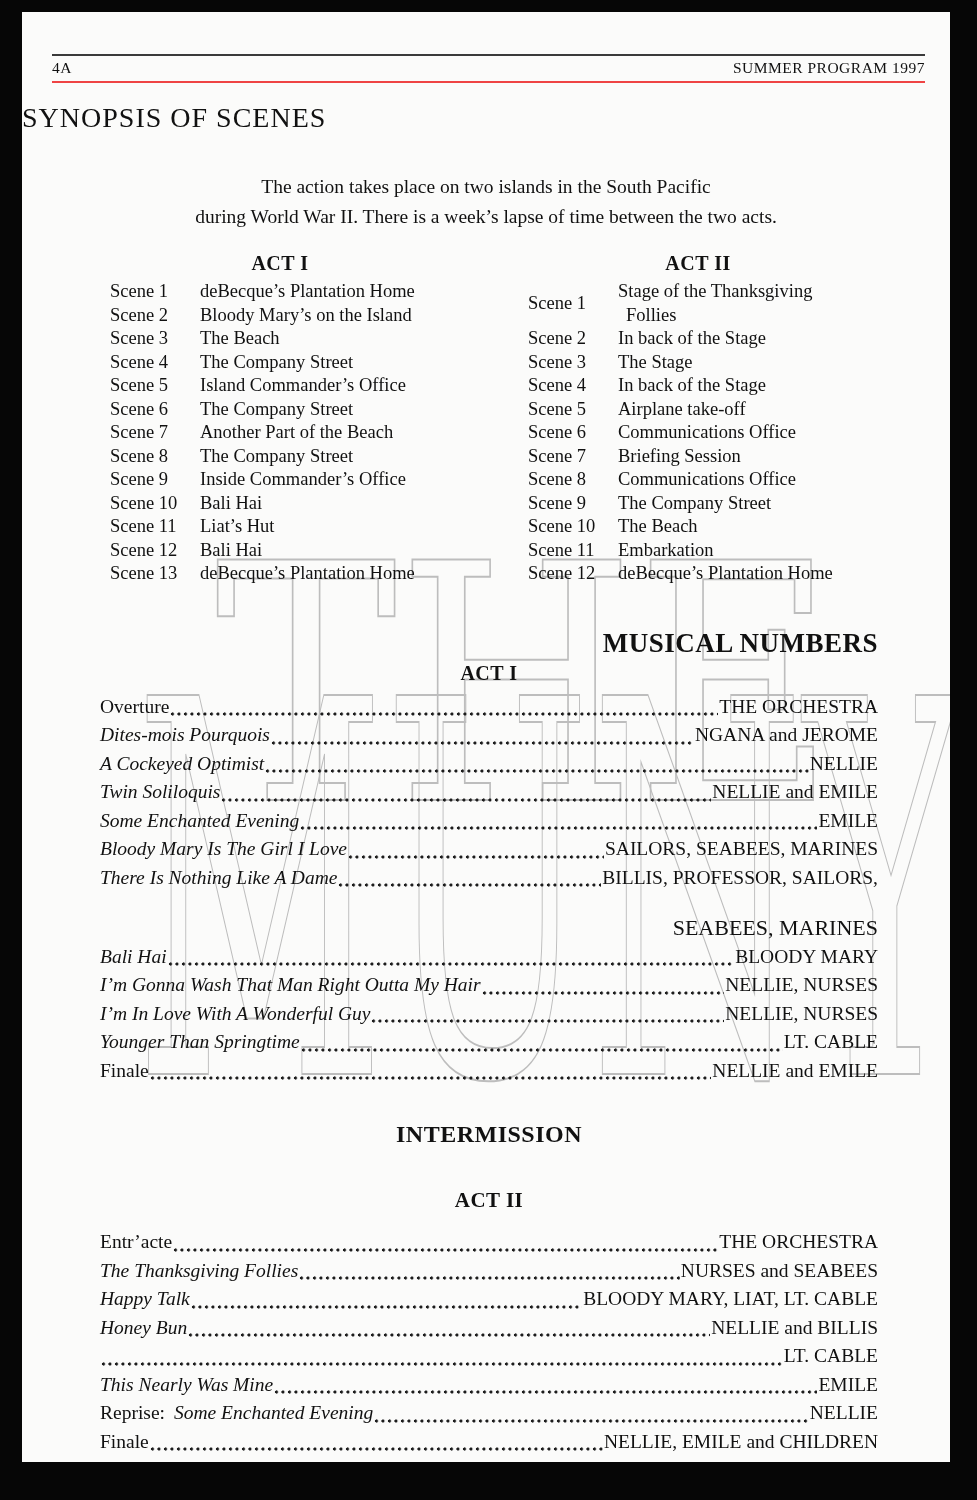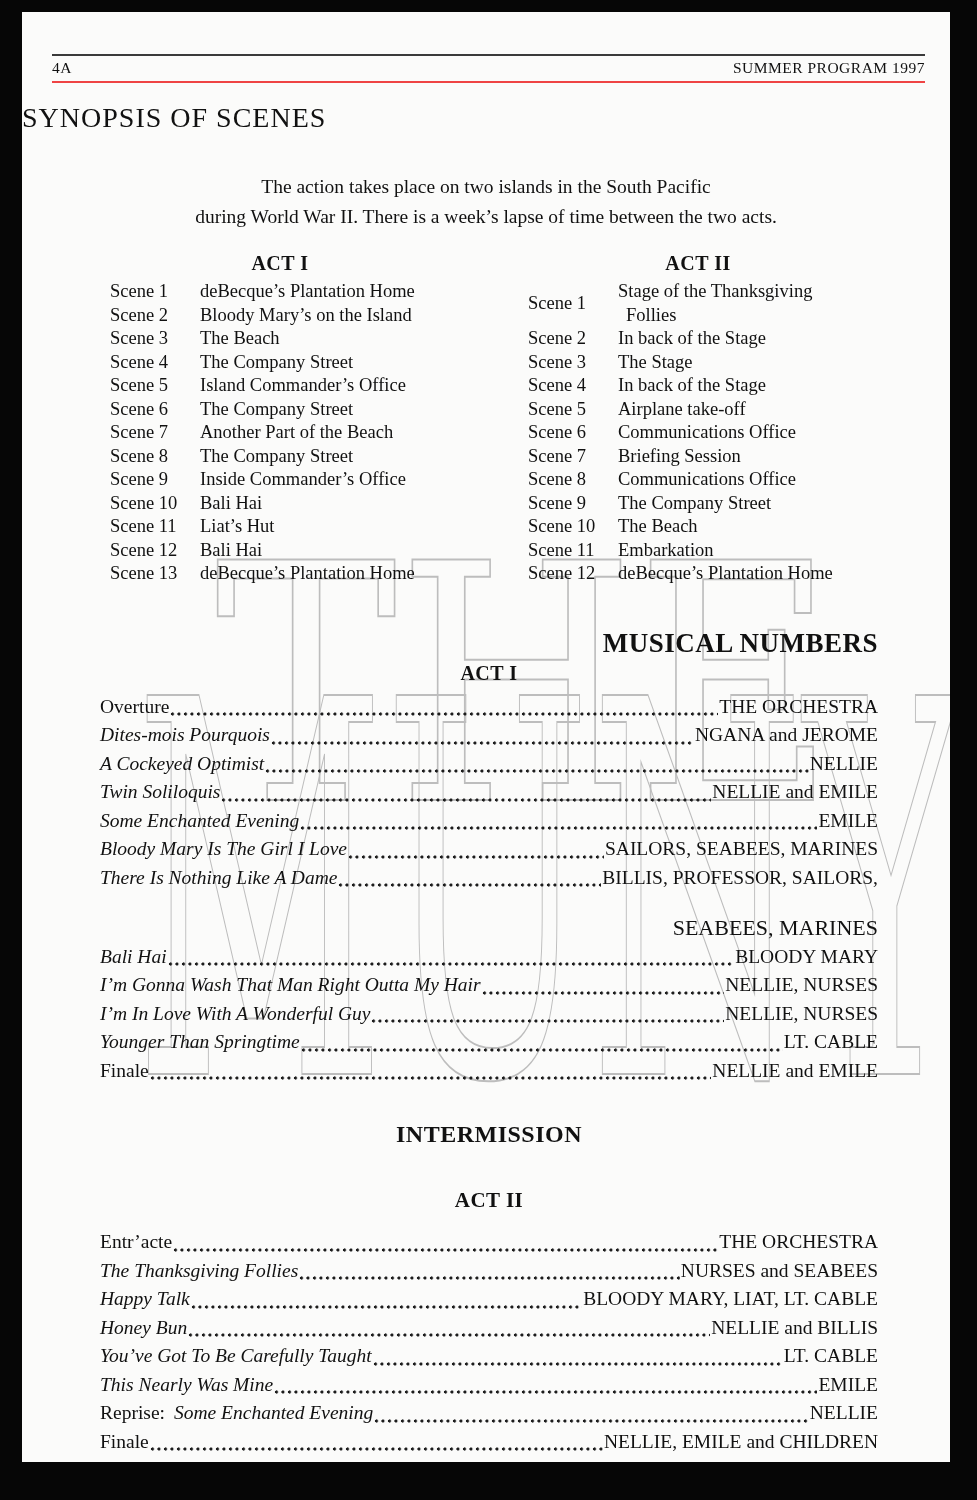--- a/index.html
+++ b/index.html
@@ -270,21 +270,20 @@
               <span class="song-title it">Happy Talk</span>
               <span class="dots"></span>
               <span class="song-performers">BLOODY MARY, LIAT, LT. CABLE</span>
             </div>
           <div class="song-row">
               <span class="song-title it">Honey Bun</span>
               <span class="dots"></span>
               <span class="song-performers">NELLIE and BILLIS</span>
             </div>
           <div class="song-row">
-              <span class="song-title it">You’ve Got To Be Carefully Taught</span>
               <span class="dots"></span>
               <span class="song-performers">LT. CABLE</span>
             </div>
           <div class="song-row">
               <span class="song-title it">This Nearly Was Mine</span>
               <span class="dots"></span>
               <span class="song-performers">EMILE</span>
             </div>
           <div class="song-row">
               <span class="song-title"><span>Reprise:</span><span class="reprise-title">Some Enchanted Evening</span></span>

